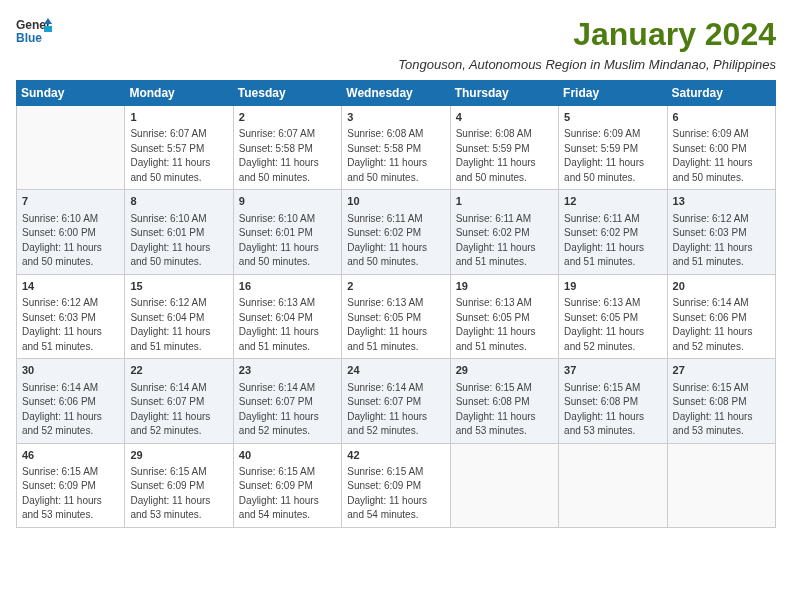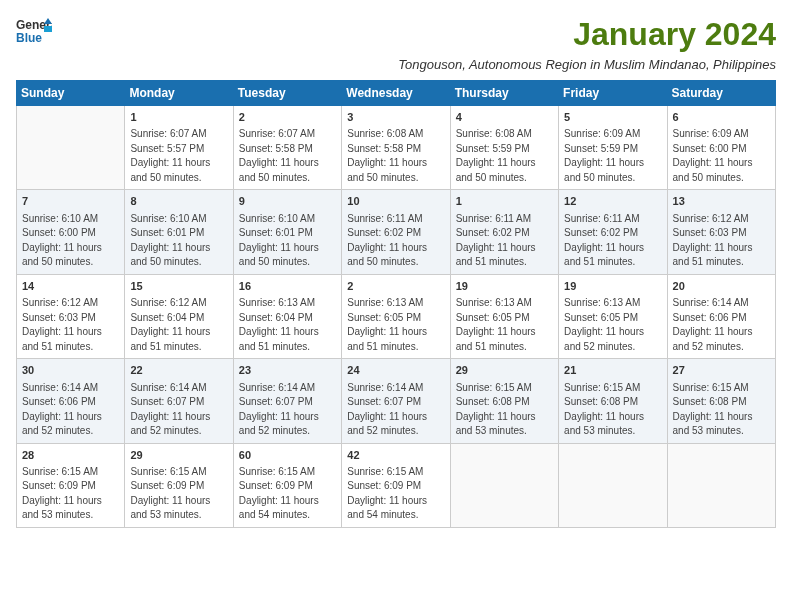--- a/index.html
+++ b/index.html
@@ -211,39 +211,39 @@
           </td>
           <td>
             <div class="day-num">24</div>
             <div class="day-info">Sunrise: 6:14 AM<br>Sunset: 6:07 PM<br>Daylight: 11 hours<br>and 52 minutes.</div>
           </td>
           <td>
             <div class="day-num">29</div>
             <div class="day-info">Sunrise: 6:15 AM<br>Sunset: 6:08 PM<br>Daylight: 11 hours<br>and 53 minutes.</div>
           </td>
           <td>
-            <div class="day-num">21</div>
+            <div class="day-num">37</div>
             <div class="day-info">Sunrise: 6:15 AM<br>Sunset: 6:08 PM<br>Daylight: 11 hours<br>and 53 minutes.</div>
           </td>
           <td>
             <div class="day-num">27</div>
             <div class="day-info">Sunrise: 6:15 AM<br>Sunset: 6:08 PM<br>Daylight: 11 hours<br>and 53 minutes.</div>
           </td>
         </tr>
         <tr>
           <td>
-            <div class="day-num">28</div>
+            <div class="day-num">46</div>
             <div class="day-info">Sunrise: 6:15 AM<br>Sunset: 6:09 PM<br>Daylight: 11 hours<br>and 53 minutes.</div>
           </td>
           <td>
             <div class="day-num">29</div>
             <div class="day-info">Sunrise: 6:15 AM<br>Sunset: 6:09 PM<br>Daylight: 11 hours<br>and 53 minutes.</div>
           </td>
           <td>
-            <div class="day-num">60</div>
+            <div class="day-num">40</div>
             <div class="day-info">Sunrise: 6:15 AM<br>Sunset: 6:09 PM<br>Daylight: 11 hours<br>and 54 minutes.</div>
           </td>
           <td>
             <div class="day-num">42</div>
             <div class="day-info">Sunrise: 6:15 AM<br>Sunset: 6:09 PM<br>Daylight: 11 hours<br>and 54 minutes.</div>
           </td>
           <td class="empty"></td>
           <td class="empty"></td>
           <td class="empty"></td>
         </tr>

